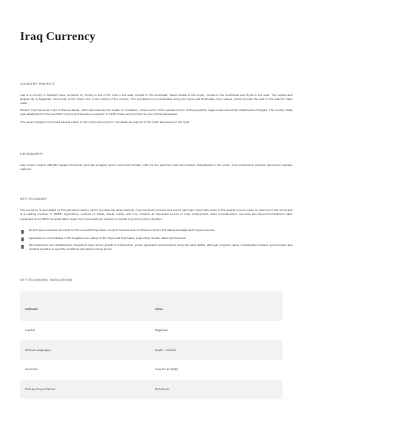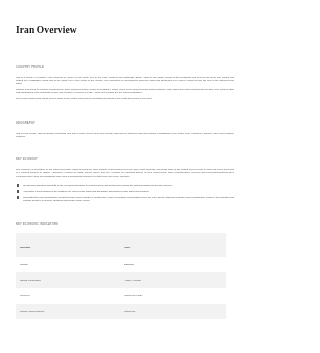--- a/index.html
+++ b/index.html
@@ -126,21 +126,21 @@
   }
   .data-table tbody td {
     height: 9px;
   }
 </style>
 </head>
 <body>
 
 <div class="page">
 
-  <h1 class="doc-title">Iran Overview</h1>
+  <h1 class="doc-title">Iraq Currency</h1>
 
   <div class="gap-a"></div>
 
   <div class="section">
     <div class="section-heading">Country Profile</div>
     <div class="gap-c"></div>
     <p class="body-par">Iraq is a country in Western Asia, bordered by Turkey to the north, Iran to the east, Kuwait to the southeast, Saudi Arabia to the south, Jordan to the southwest and Syria to the west. The capital and largest city is Baghdad, which sits on the Tigris river in the centre of the country. The population is concentrated along the Tigris and Euphrates river valleys, which provide the bulk of the nation's fresh water.</p>
     <p class="body-par">Modern Iraq traces its roots to Mesopotamia, often described as the cradle of civilisation, where some of the earliest known writing systems, legal codes and urban settlements emerged. The modern state was established in the twentieth century and became a republic in 1958. Arabic and Kurdish are the official languages.</p>
     <p class="body-par">The terrain ranges from broad alluvial plains in the centre and south to mountainous regions in the north and desert in the west.</p>
   </div>

